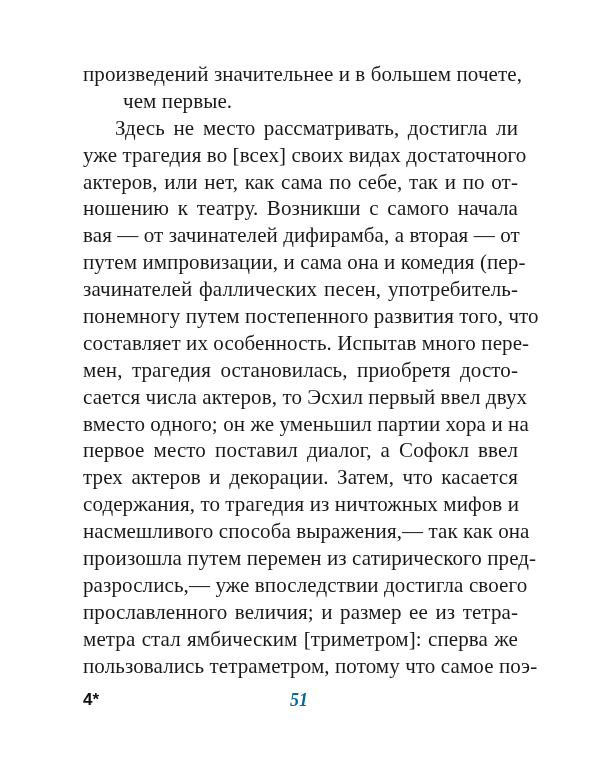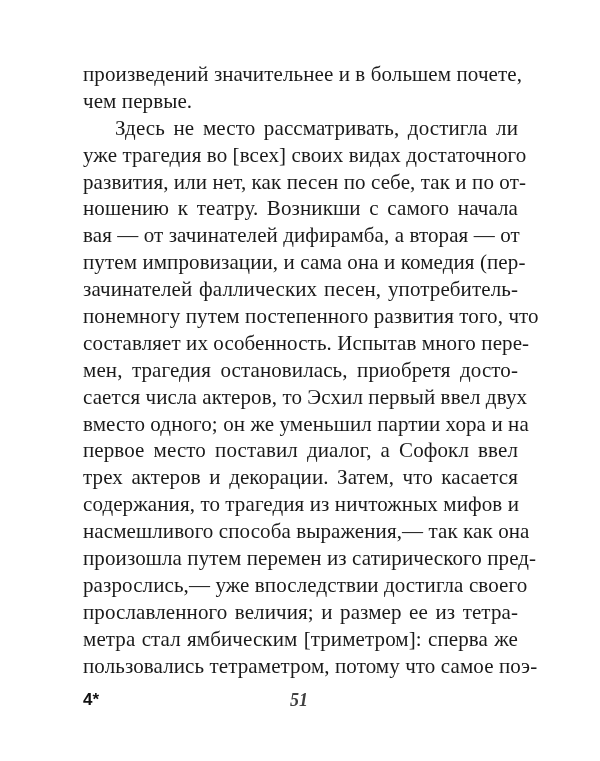--- a/index.html
+++ b/index.html
@@ -32,20 +32,21 @@
     height: 26.9px;
     line-height: 26.9px;
     font-size: 21px;
     white-space: nowrap;
     text-align: justify;
     text-align-last: justify;
     letter-spacing: 0.1px;
   }
   .line.last {
     text-align-last: left;
+    margin-left: 40px;
   }
   .line.indent {
     padding-left: 32px;
   }
   .footer {
     position: absolute;
     top: 680px;
     left: 0;
     width: 600px;
     height: 30px;
@@ -60,34 +61,34 @@
     color: #111;
   }
   .page-number {
     position: absolute;
     left: 290px;
     top: 2px;
     font-family: "Liberation Serif", "DejaVu Serif", serif;
     font-style: italic;
     font-weight: bold;
     font-size: 18px;
-    color: #404040;
+    color: #0369a1;
     text-align: center;
   }
 </style>
 </head>
 <body>
 
 <div class="page">
   <div class="text-block">
     <div class="line">произведений значительнее и в большем почете,</div>
     <div class="line last">чем первые.</div>
     <div class="line indent">Здесь не место рассматривать, достигла ли</div>
     <div class="line">уже трагедия во [всех] своих видах достаточного</div>
-    <div class="line">развития, или нет, как песен по себе, так и по от-</div>
+    <div class="line">актеров, или нет, как сама по себе, так и по от-</div>
     <div class="line">ношению к театру. Возникши с самого начала</div>
     <div class="line">вая — от зачинателей дифирамба, а вторая — от</div>
     <div class="line">путем импровизации, и сама она и комедия (пер-</div>
     <div class="line">зачинателей фаллических песен, употребитель-</div>
     <div class="line">понемногу путем постепенного развития того, что</div>
     <div class="line">составляет их особенность. Испытав много пере-</div>
     <div class="line">мен, трагедия остановилась, приобретя досто-</div>
     <div class="line">сается числа актеров, то Эсхил первый ввел двух</div>
     <div class="line">вместо одного; он же уменьшил партии хора и на</div>
     <div class="line">первое место поставил диалог, а Софокл ввел</div>

